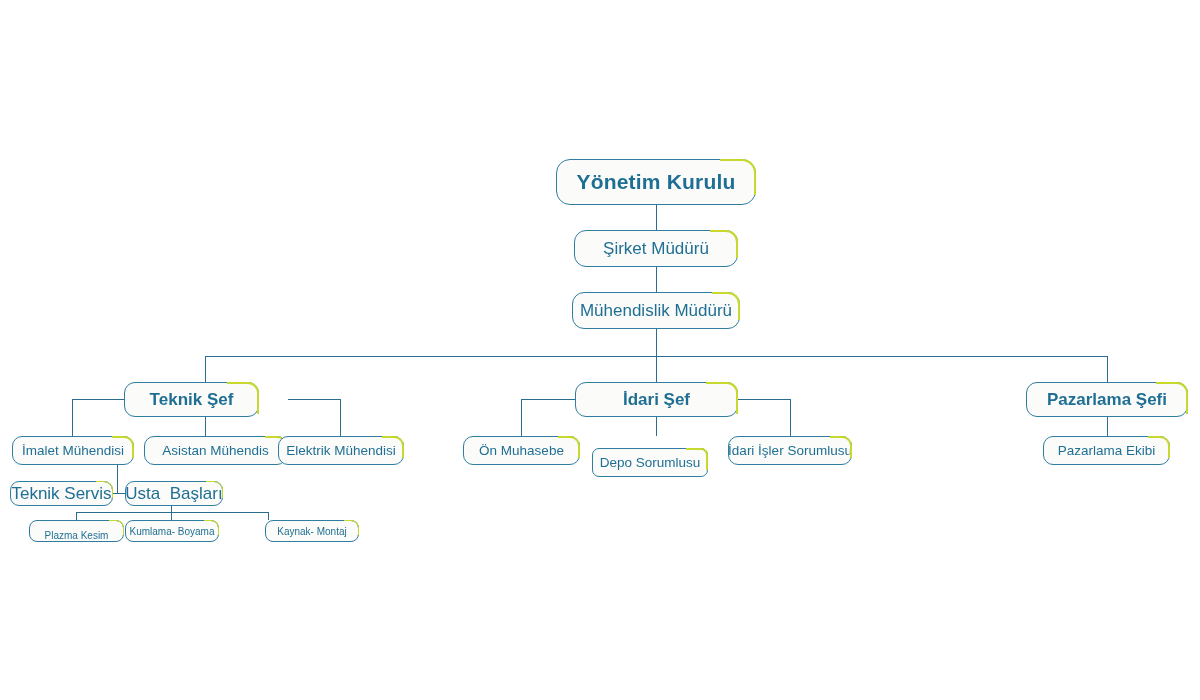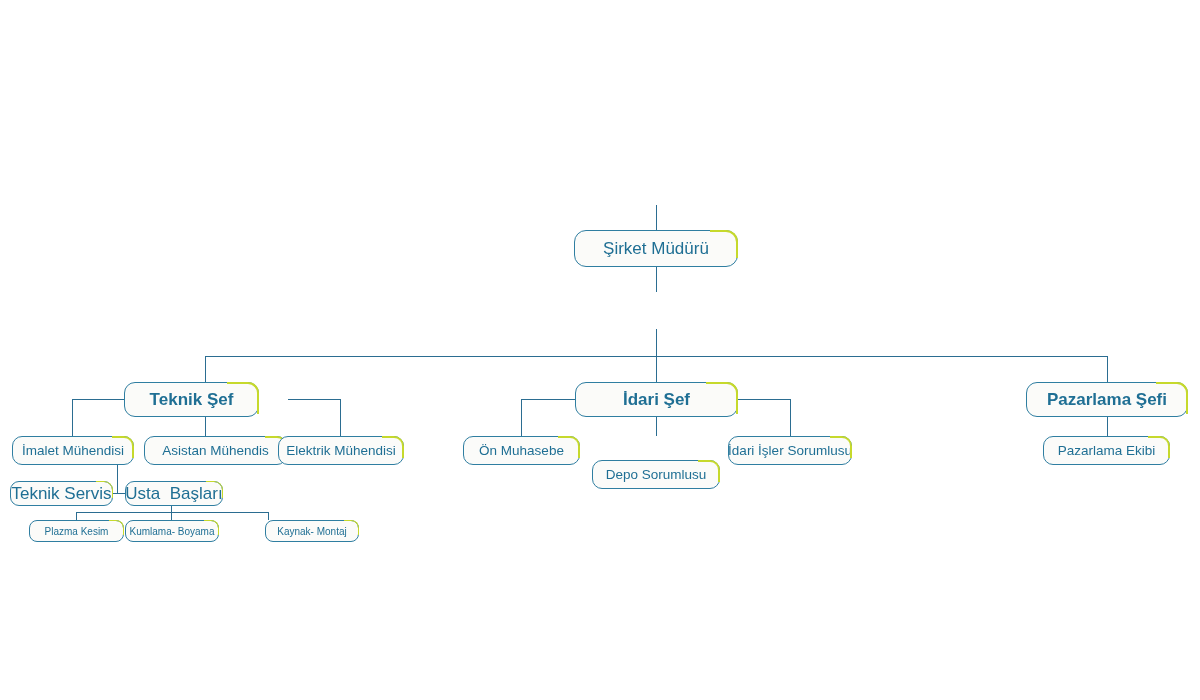--- a/index.html
+++ b/index.html
@@ -87,25 +87,31 @@
   <div class="ln v" style="left:117px;top:465px;height:28px;"></div>
   <div class="ln h" style="left:112px;top:493px;width:6px;"></div>
   <div class="ln h" style="left:117px;top:493px;width:9px;"></div>
 
   <div class="ln v" style="left:171px;top:506px;height:6px;"></div>
   <div class="ln h" style="left:76px;top:512px;width:192px;"></div>
   <div class="ln v" style="left:76px;top:512px;height:8px;"></div>
   <div class="ln v" style="left:171px;top:512px;height:8px;"></div>
   <div class="ln v" style="left:268px;top:512px;height:8px;"></div>
 
+  <div class="node lvl1" style="left:556px;top:159px;width:200px;height:46px;">
+    <span>Yönetim Kurulu</span>
+  </div>
 
   <div class="node lvl2" style="left:574px;top:230px;width:164px;height:37px;">
     <span>Şirket Müdürü</span>
   </div>
 
+  <div class="node lvl3" style="left:572px;top:292px;width:168px;height:37px;">
+    <span>Mühendislik Müdürü</span>
+  </div>
 
   <div class="node lvl4" style="left:124px;top:382px;width:135px;height:35px;">
     <span>Teknik Şef</span>
   </div>
 
   <div class="node lvl4" style="left:575px;top:382px;width:163px;height:35px;">
     <span>İdari Şef</span>
   </div>
 
   <div class="node lvl4" style="left:1026px;top:382px;width:162px;height:35px;">
@@ -121,41 +127,41 @@
   </div>
 
   <div class="node lvl5" style="left:278px;top:436px;width:126px;height:29px;">
     <span>Elektrik Mühendisi</span>
   </div>
 
   <div class="node lvl5" style="left:463px;top:436px;width:117px;height:29px;">
     <span>Ön Muhasebe</span>
   </div>
 
-  <div class="node lvl5" style="left:592px;top:460px;width:128px;height:29px;">
+  <div class="node lvl5" style="left:592px;top:448px;width:116px;height:29px;border-radius:7px;">
     <span>Depo Sorumlusu</span>
   </div>
 
   <div class="node lvl5" style="left:728px;top:436px;width:124px;height:29px;">
     <span>İdari İşler Sorumlusu</span>
   </div>
 
   <div class="node lvl5" style="left:1043px;top:436px;width:127px;height:29px;">
     <span>Pazarlama Ekibi</span>
   </div>
 
   <div class="node lvl6" style="left:10px;top:481px;width:103px;height:25px;">
     <span>Teknik Servis</span>
   </div>
 
   <div class="node lvl6" style="left:125px;top:481px;width:98px;height:25px;">
     <span>Usta  Başları</span>
   </div>
 
-  <div class="node lvl7" style="left:29px;top:520px;width:95px;height:22px;">
+  <div class="node lvl7" style="left:29px;top:520px;width:95px;height:22px;align-items:flex-end;">
     <span>Plazma Kesim</span>
   </div>
 
   <div class="node lvl7" style="left:125px;top:520px;width:94px;height:22px;">
     <span>Kumlama- Boyama</span>
   </div>
 
   <div class="node lvl7" style="left:221px;top:520px;width:94px;height:22px;margin-left:44px;">
     <span>Kaynak- Montaj</span>
   </div>

